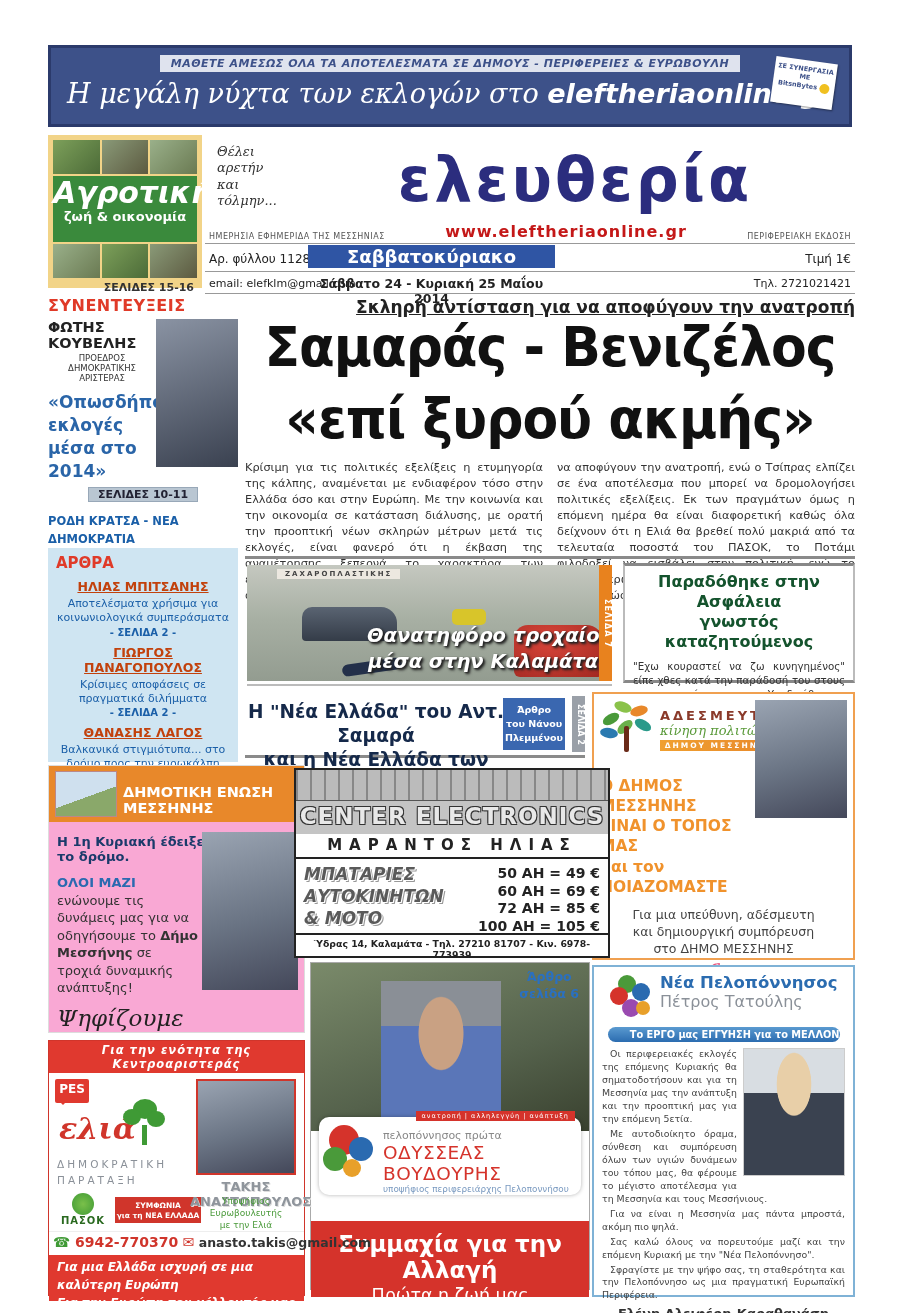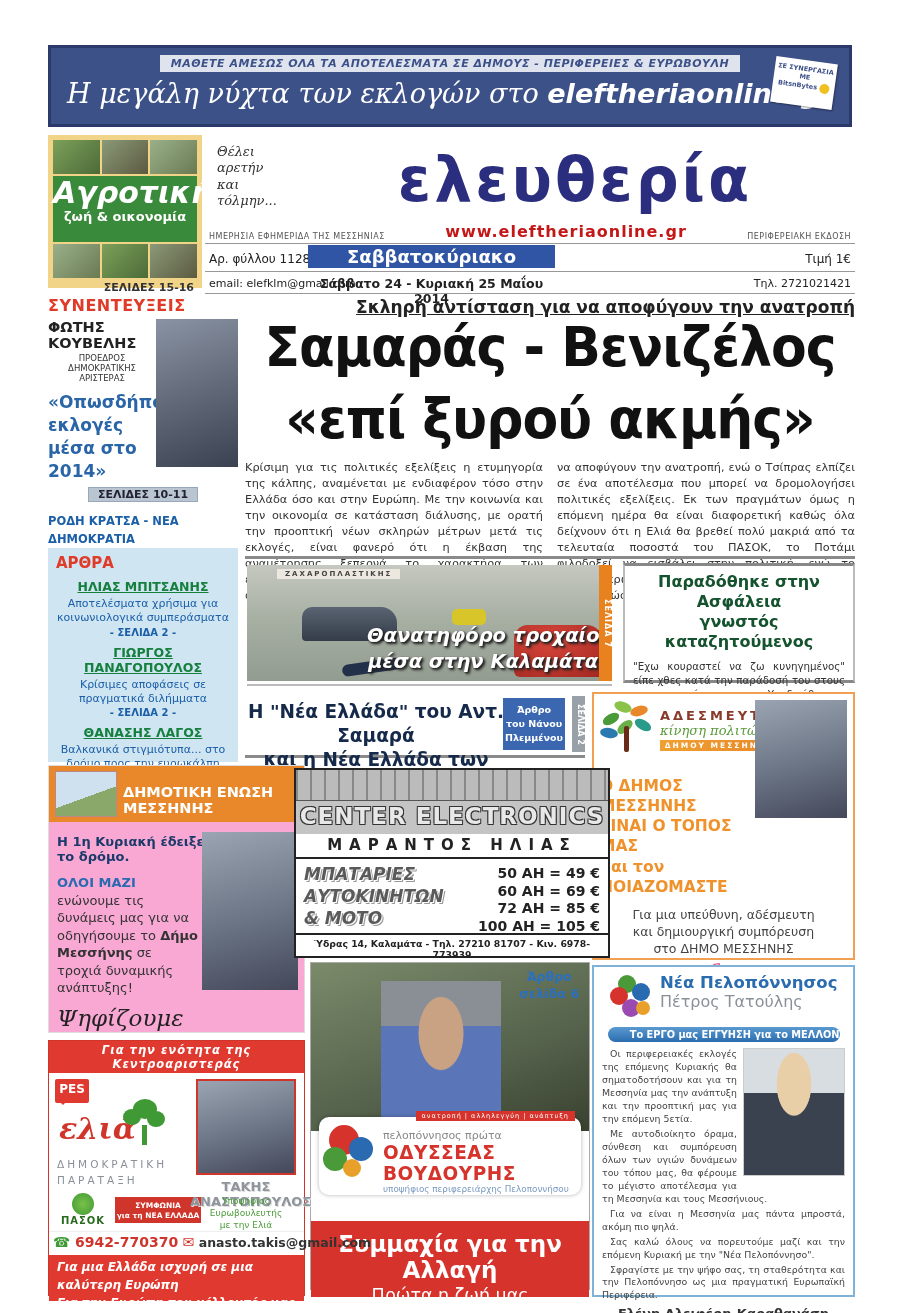--- a/index.html
+++ b/index.html
@@ -52,21 +52,21 @@
 #si-quote{color:#2a65a8;font-weight:900;font-size:17px;width:112px;margin-top:8px;line-height:1.35}
 #si-photo{position:absolute;right:0;top:0;width:82px;height:148px;background:linear-gradient(160deg,#8a93a3,#3a4150)}
 #si-badge{display:block;margin:4px auto 0;width:110px;text-align:center;background:#b9c6d2;color:#223;font-weight:bold;font-size:11px;border:1px solid #98a8b8}
 #si-list{margin-top:10px}
 #si-list div{font-weight:900;font-size:11.5px;color:#1a5fa8;line-height:1.6}
 #si-listpages{float:right;background:#2f55a4;color:#fff;font-weight:bold;font-size:10.5px;padding:1px 5px;margin-top:3px}
 
 
 #sa{left:48px;top:548px;width:190px;height:214px;background:#cfe5f2;padding:6px 8px}
 #sa-header{color:#e03a28;font-weight:900;font-size:15px}
-.sa-author{text-align:center;font-weight:900;font-size:12.5px;color:#15803d;text-decoration:underline;margin-top:7px}
+.sa-author{text-align:center;font-weight:900;font-size:12.5px;color:#c2410c;text-decoration:underline;margin-top:7px}
 .sa-text{text-align:center;font-size:11px;color:#1a5fa8;margin-top:3px;line-height:1.3}
 .sa-page{text-align:center;font-size:10px;color:#1a5fa8;font-weight:bold;margin-top:1px}
 
 
 #kicker{left:245px;top:297px;width:610px;text-align:right;font-weight:900;font-size:17px;text-decoration:underline}
 #headline{left:245px;top:316px;width:610px;text-align:center;font-weight:900;font-size:52px;line-height:1.28;color:#111;letter-spacing:-1px;transform:scaleY(1.07)}
 #intro{left:245px;top:460px;width:610px;display:flex;gap:14px}
 #intro div{flex:1;font-size:11.3px;line-height:1.42;text-align:justify;color:#333}
 .rule{background:#8a8a8a}
 
@@ -140,21 +140,21 @@
 
 #voud{left:310px;top:962px;width:280px;height:328px;border:1px solid #aaa;background:#fff}
 #vd-photo{position:relative;height:168px;background:linear-gradient(160deg,#7a8a6a 0%,#55624c 60%,#39412f 100%)}
 #vd-face{position:absolute;left:70px;top:18px;width:120px;height:150px;background:radial-gradient(ellipse at 50% 35%,#c9a183 0 26%,transparent 27%),linear-gradient(#8a8f96 30%,#5a76b8 30%)}
 #vd-note{position:absolute;right:10px;top:6px;color:#2a70c0;font-weight:bold;font-size:12.5px;text-align:center;line-height:1.35}
 #vd-band{position:relative;margin:-14px 8px 0;background:#fff;border-radius:10px;height:78px;box-shadow:0 0 4px rgba(0,0,0,.3);padding:6px 6px 0 64px}
 #vd-circles{position:absolute;left:4px;top:8px;width:56px;height:60px}
 .vc{position:absolute;border-radius:50%}
 #vd-tag{position:absolute;right:6px;top:-6px;background:#d5332b;color:#fff;font-size:6.5px;padding:1px 6px;letter-spacing:1px}
 #vd-brand{color:#888;font-size:11px;padding-top:6px}
-#vd-cand{color:#d5332b;font-weight:700;font-size:18.5px;letter-spacing:.5px}
+#vd-cand{color:#d5332b;font-weight:400;font-size:18.5px;letter-spacing:.5px}
 #vd-role{color:#7a9ac0;font-size:8.8px}
 #vd-red{margin-top:26px;background:#d5332b;height:76px;color:#fff;text-align:center;padding-top:10px}
 #vd-red .l1{font-weight:900;font-size:23px}
 #vd-red .l2{font-size:17.5px;margin-top:2px}
 
 
 #elia{left:48px;top:1040px;width:257px;height:256px;border:1px solid #d0352b;background:#fff}
 #ea-top{background:#e0392f;color:#fff;font-weight:bold;font-style:italic;font-size:11.5px;text-align:center;padding:2px 0;letter-spacing:1px}
 #ea-body{position:relative;height:158px}
 #ea-pes{position:absolute;left:6px;top:6px;width:34px;height:24px;background:#e0392f;color:#fff;font-weight:900;font-size:12px;text-align:center;padding-top:3px;border-radius:2px}

